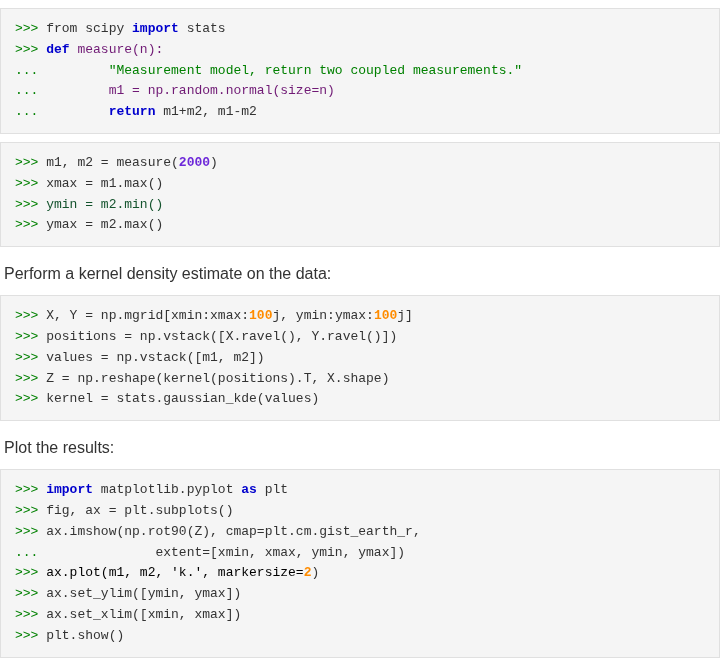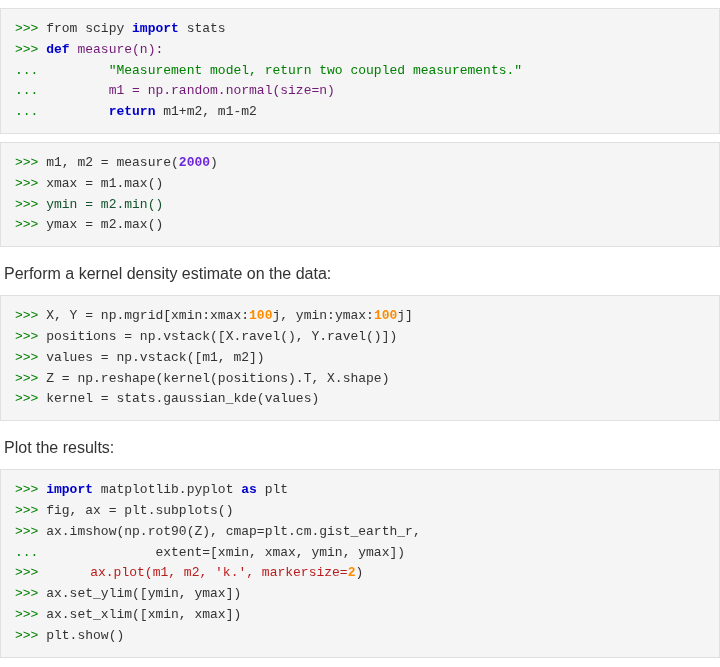--- a/index.html
+++ b/index.html
@@ -53,18 +53,18 @@
       <span class="code-line"><span style="color: rgb(0, 128, 0);">&gt;&gt;&gt; </span><span style="color: rgb(51, 51, 51);">values = np.vstack([m1, m2])</span></span>
       <span class="code-line"><span style="color: rgb(0, 128, 0);">&gt;&gt;&gt; </span><span style="color: rgb(51, 51, 51);">Z = np.reshape(kernel(positions).T, X.shape)</span></span>
       <span class="code-line"><span style="color: rgb(0, 128, 0);">&gt;&gt;&gt; </span><span style="color: rgb(51, 51, 51);">kernel = stats.gaussian_kde(values)</span></span>
     </div>
     <div class="prose">Plot the results:</div>
     <div class="code-block">
       <span class="code-line"><span style="color: rgb(0, 128, 0);">&gt;&gt;&gt; </span><span style="color: rgb(0, 0, 205); font-weight: bold;">import</span><span style="color: rgb(51, 51, 51);"> matplotlib.pyplot </span><span style="color: rgb(0, 0, 205); font-weight: bold;">as</span><span style="color: rgb(51, 51, 51);"> plt</span></span>
       <span class="code-line"><span style="color: rgb(0, 128, 0);">&gt;&gt;&gt; </span><span style="color: rgb(51, 51, 51);">fig, ax = plt.subplots()</span></span>
       <span class="code-line"><span style="color: rgb(0, 128, 0);">&gt;&gt;&gt; </span><span style="color: rgb(51, 51, 51);">ax.imshow(np.rot90(Z), cmap=plt.cm.gist_earth_r,</span></span>
       <span class="code-line"><span style="color: rgb(0, 128, 0);">... </span><span style="color: rgb(51, 51, 51);">              extent=[xmin, xmax, ymin, ymax])</span></span>
-      <span class="code-line"><span style="color: rgb(0, 128, 0);">&gt;&gt;&gt; </span><span style="color: #b91c1c; margin-left: 44px;">ax.plot(m1, m2, 'k.', markersize=</span><span style="color: rgb(255, 140, 0); font-weight: bold;">2</span><span style="color: rgb(51, 51, 51);">)</span></span>
+      <span class="code-line"><span style="color: rgb(0, 128, 0);">&gt;&gt;&gt; </span><span style="color: #000000;">ax.plot(m1, m2, 'k.', markersize=</span><span style="color: rgb(255, 140, 0); font-weight: bold;">2</span><span style="color: rgb(51, 51, 51);">)</span></span>
       <span class="code-line"><span style="color: rgb(0, 128, 0);">&gt;&gt;&gt; </span><span style="color: rgb(51, 51, 51);">ax.set_ylim([ymin, ymax])</span></span>
       <span class="code-line"><span style="color: rgb(0, 128, 0);">&gt;&gt;&gt; </span><span style="color: rgb(51, 51, 51);">ax.set_xlim([xmin, xmax])</span></span>
       <span class="code-line"><span style="color: rgb(0, 128, 0);">&gt;&gt;&gt; </span><span style="color: rgb(51, 51, 51);">plt.show()</span></span>
     </div>
   </div>
 
 </body></html>

